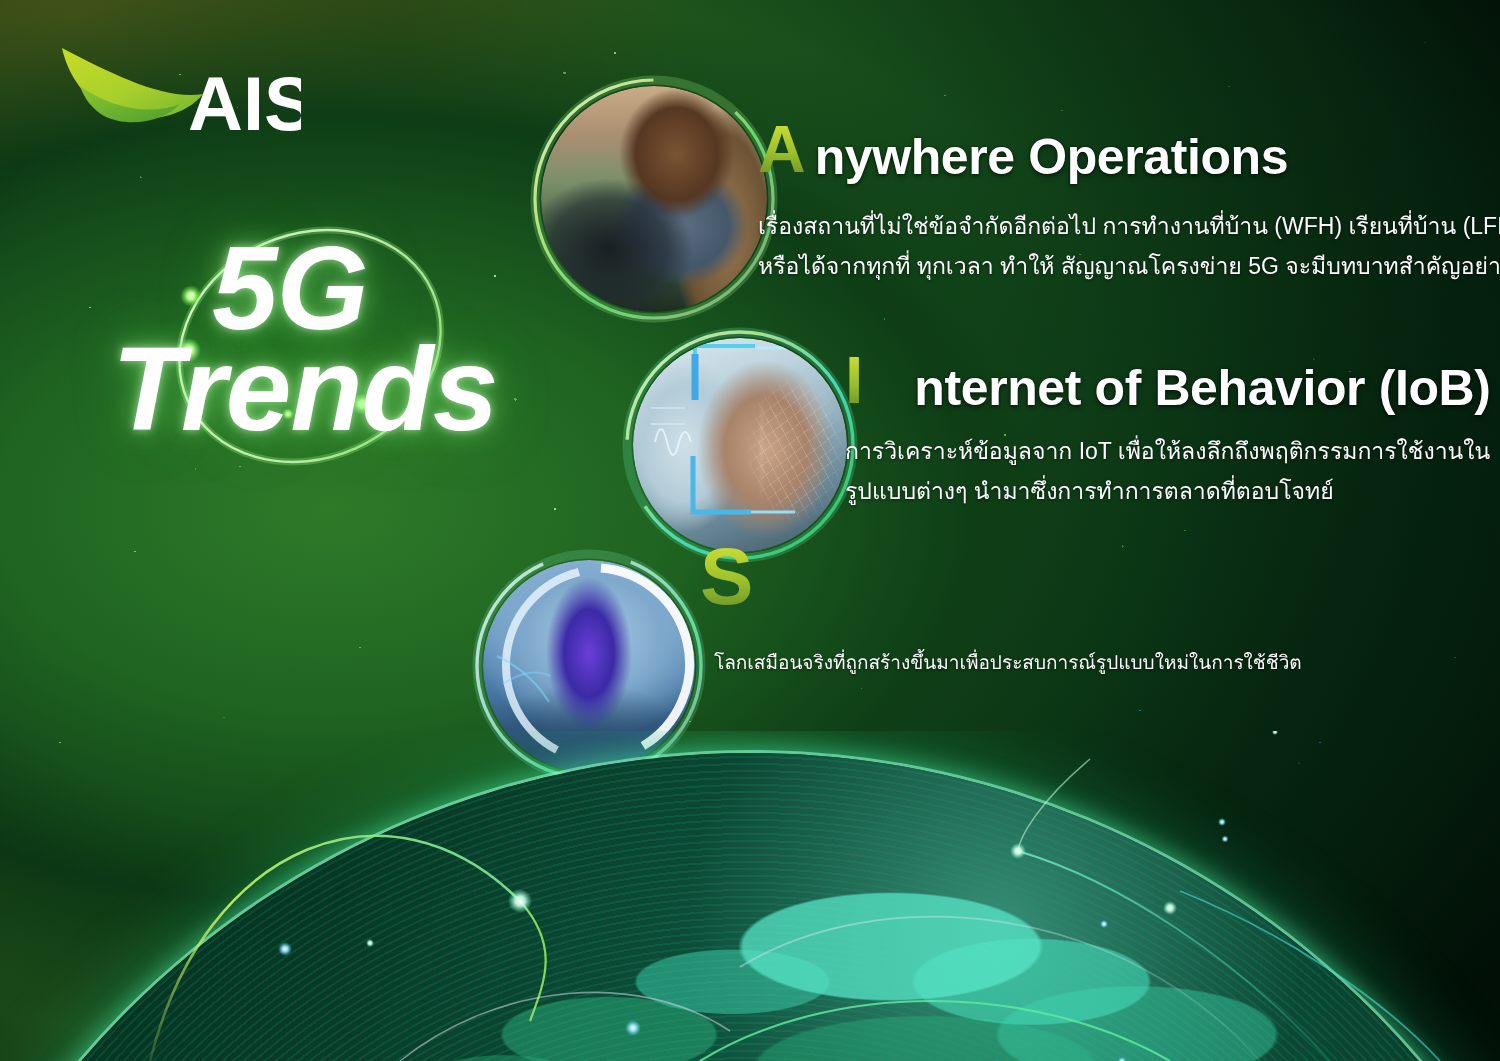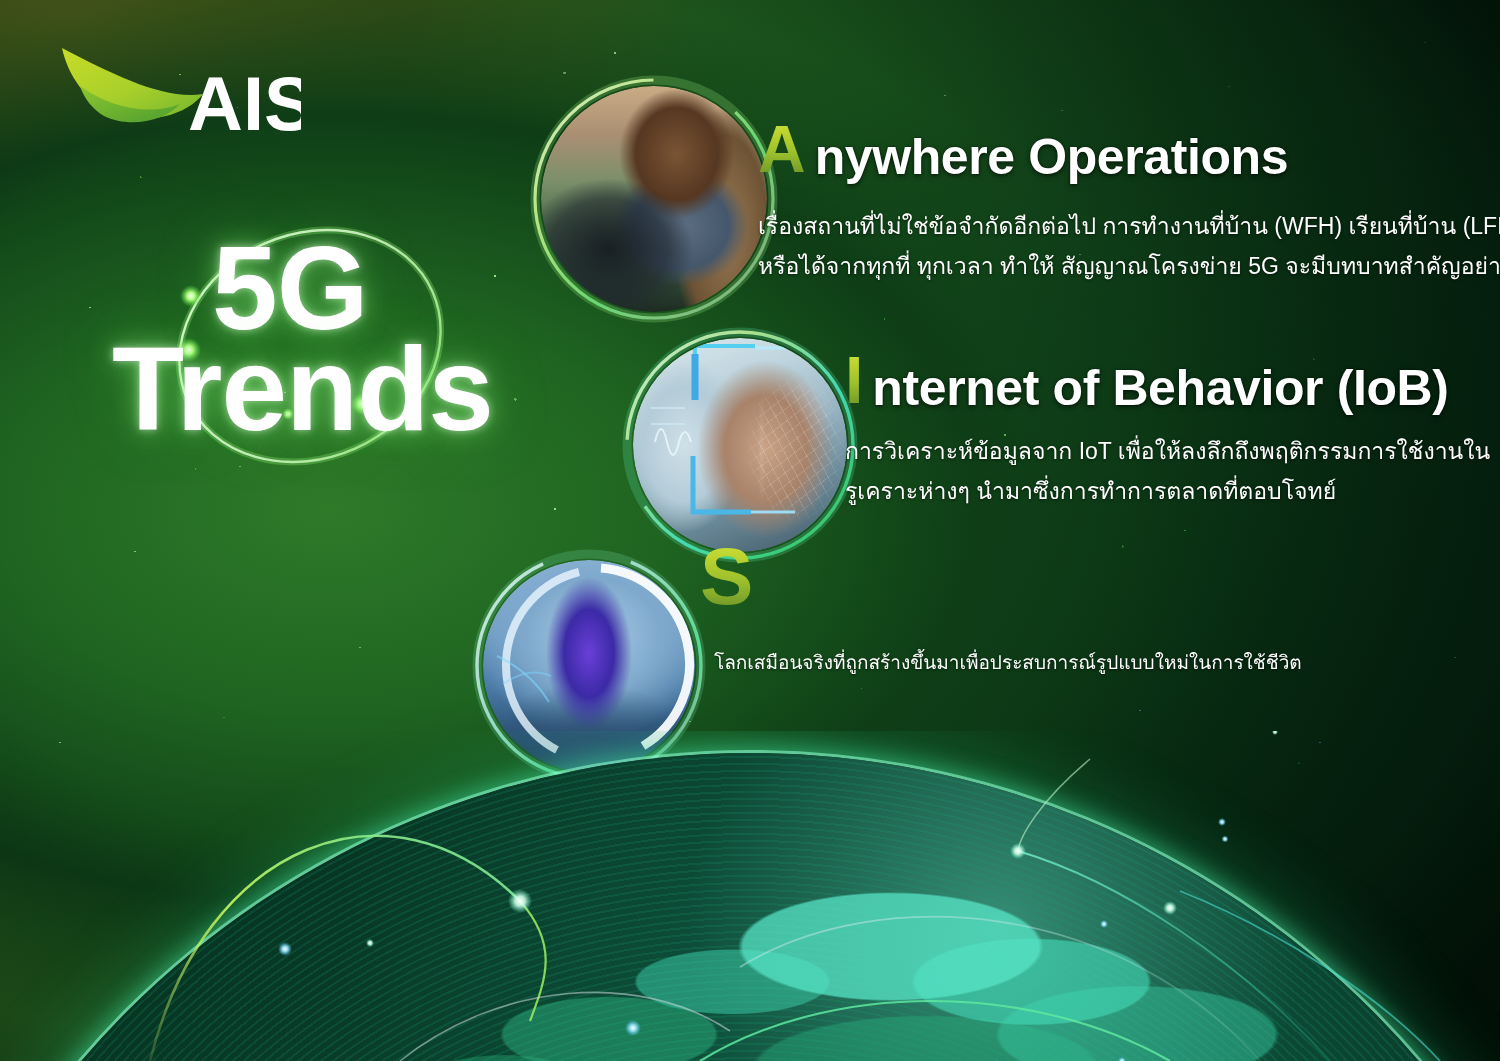--- a/index.html
+++ b/index.html
@@ -52,21 +52,21 @@
       radial-gradient(1.2px 1.2px at 56% 15%, #6fd45e 50%, transparent 51%),
       radial-gradient(1.1px 1.1px at 1% 18%, #86dd72 50%, transparent 51%);
   }
   .stars2{position:absolute;inset:0;opacity:.5;transform:scale(1.37) rotate(23deg);}
 
   
   .logo{position:absolute;left:46px;top:30px;width:255px;height:104px;}
   .logo svg{display:block;}
 
   
-  .hero{position:absolute;left:112px;top:238px;width:470px;height:250px;}
+  .hero{position:absolute;left:112px;top:238px;width:470px;height:250px;font-style:italic;}
   .hero-text{position:absolute;left:0;top:0;width:470px;
     color:#ffffff;font-weight:700;font-size:118px;line-height:.86;
     letter-spacing:-1px;
     text-shadow:0 0 26px rgba(150,255,130,.55),0 0 60px rgba(90,220,80,.38),0 0 8px rgba(255,255,255,.6);}
   .hero-text .l1{display:block;padding-left:100px;}
   .hero-text .l2{display:block;padding-left:0px;}
 
   .orbit{position:absolute;left:160px;top:218px;width:300px;height:250px;
     pointer-events:none;}
   .orbit svg{overflow:visible;}
@@ -125,21 +125,21 @@
   .t-body{color:#ffffff;font-weight:400;
     text-shadow:0 1px 3px rgba(0,0,0,.55);}
   .t-body div{white-space:nowrap;}
 
   #t1{left:758px;top:131px;width:730px;}
   #t1 .t-head{font-size:50px;line-height:1.06;}
   #t1 .cap{font-size:66px;line-height:.9;}
   #t1 .t-body{margin-top:17px;font-size:23px;line-height:1.72;}
 
   #t2{left:845px;top:362px;width:650px;}
-  #t2 .t-head{font-size:50px;line-height:1.06;}
+  #t2 .t-head{font-size:50px;line-height:1.06;margin-left:42px;}
   #t2 .cap{font-size:66px;line-height:.9;}
   #t2 .t-body{margin-top:11px;font-size:23px;line-height:1.72;}
 
   #t3{left:700px;top:553px;width:680px;}
   #t3 .t-head{font-size:45px;line-height:1.17;}
   #t3 .cap{font-size:80px;line-height:.9;float:left;margin:2px 8px 0 0;}
   #t3 .t-body{margin-top:19px;font-size:19px;line-height:1.74;clear:both;margin-left:14px;}
 
   .head-row{display:flex;align-items:flex-start;}
   .head-row .cap{margin-right:9px;position:relative;top:-11px;}
@@ -308,21 +308,21 @@
     </div>
   </div>
 
   <div class="trend" id="t2">
     <div class="head-row">
       <span class="cap">I</span>
       <span class="t-head">nternet of Behavior (IoB)</span>
     </div>
     <div class="t-body">
       <div>การวิเคราะห์ข้อมูลจาก IoT เพื่อให้ลงลึกถึงพฤติกรรมการใช้งานใน</div>
-      <div>รูเคราะห่างๆ  นำมาซึ่งการทำการตลาดที่ตอบโจทย์</div>
+      <div>รูปแบบต่างๆ  นำมาซึ่งการทำการตลาดที่ตอบโจทย์</div>
     </div>
   </div>
 
   <div class="trend" id="t3">
     <div class="head-row">
       <span class="cap">S</span>
       <span class="t-head">
       </span>
     </div>
     <div class="t-body">

